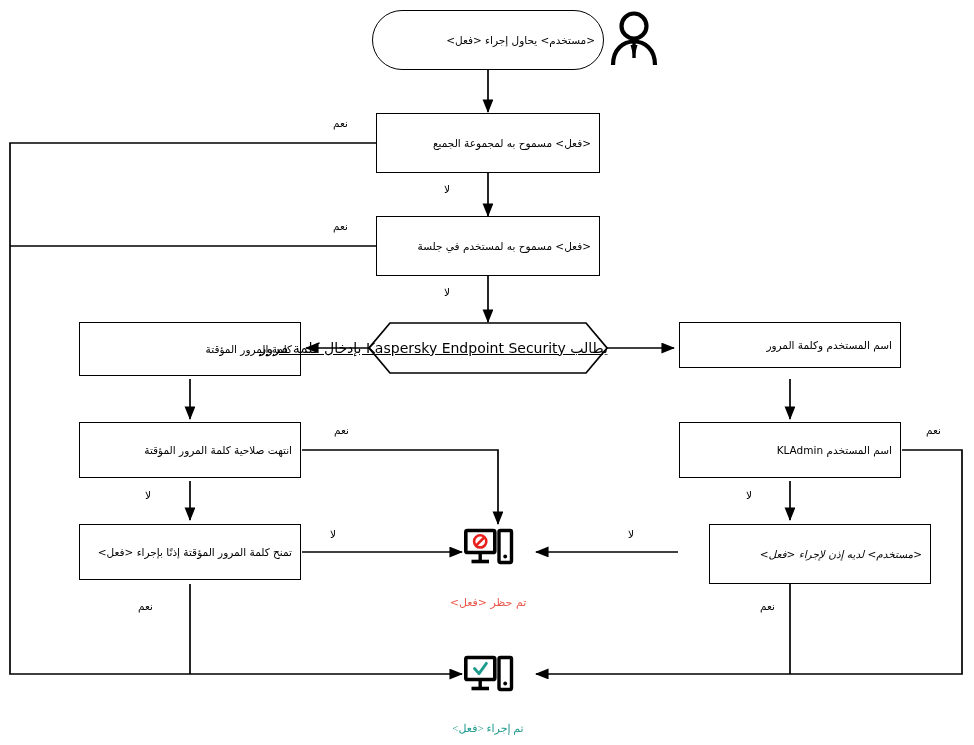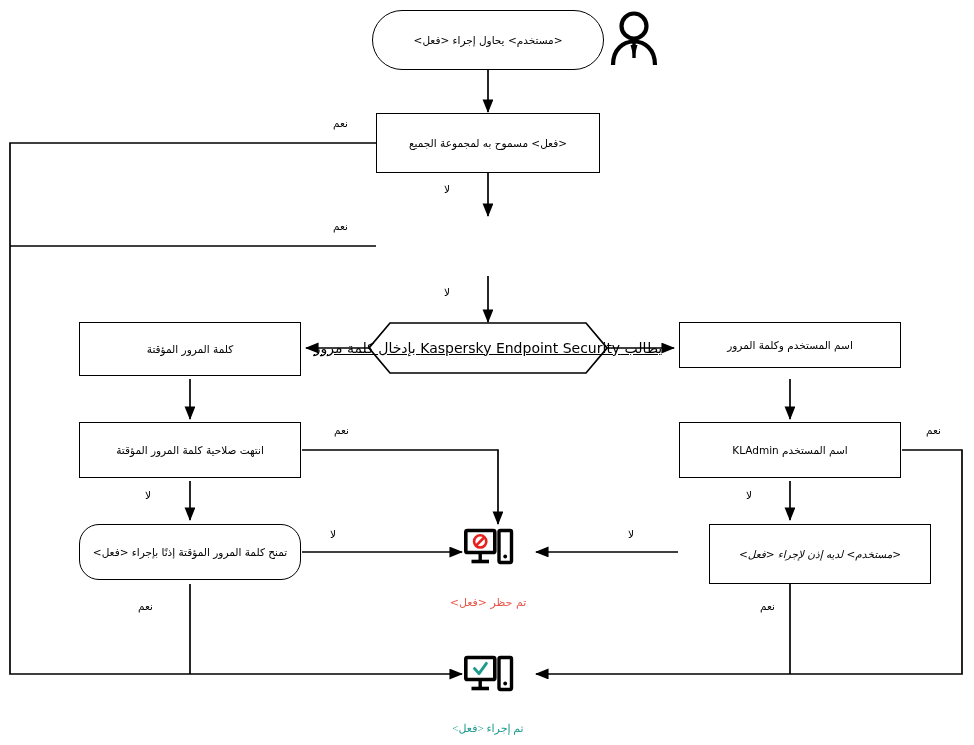--- a/index.html
+++ b/index.html
@@ -19,21 +19,20 @@
     position:absolute;
     left:0;top:0;
     width:974px;height:745px;
     pointer-events:none;
   }
   .node{
     position:absolute;
     box-sizing:border-box;
     display:flex;
     align-items:center;
-    justify-content:center;
     text-align:center;
     background:#ffffff;
     border:1.6px solid #000000;
     font-size:10.5px;
     line-height:1.35;
     padding:2px 8px;
     direction:rtl;
     unicode-bidi:isolate;
   }
   .node.terminator{
@@ -144,20 +143,23 @@
   </div>
 
   <div class="node terminator" style="left:372px;top:10px;width:232px;height:60px;">
     <span>&lt;مستخدم&gt; يحاول إجراء &lt;فعل&gt;</span>
   </div>
 
   <div class="node" style="left:376px;top:113px;width:224px;height:60px;">
     <span>&lt;فعل&gt; مسموح به لمجموعة الجميع</span>
   </div>
 
+  <div class="node" style="left:376px;top:216px;width:224px;height:60px;">
+    <span>&lt;فعل&gt; مسموح به لمستخدم في جلسة</span>
+  </div>
 
   <div class="node hex" style="left:368px;top:322px;width:240px;height:52px;">
     <svg class="hex-shape" viewBox="0 0 240 52" preserveAspectRatio="none" xmlns="http://www.w3.org/2000/svg">
       <polygon points="22,1 218,1 239,26 218,51 22,51 1,26" fill="#ffffff" stroke="#000000" stroke-width="1.7"></polygon>
     </svg>
     <span class="hex-label">يطالب Kaspersky Endpoint Security بإدخال كلمة مرور</span>
   </div>
 
   <div class="node" style="left:79px;top:322px;width:222px;height:54px;">
     <span>كلمة المرور المؤقتة</span>
@@ -168,21 +170,21 @@
   </div>
 
   <div class="node" style="left:79px;top:422px;width:222px;height:56px;">
     <span>انتهت صلاحية كلمة المرور المؤقتة</span>
   </div>
 
   <div class="node" style="left:679px;top:422px;width:222px;height:56px;">
     <span>اسم المستخدم KLAdmin</span>
   </div>
 
-  <div class="node" style="left:79px;top:524px;width:222px;height:56px;border-radius:20px;">
+  <div class="node" style="left:79px;top:524px;width:222px;height:56px;">
     <span>تمنح كلمة المرور المؤقتة إذنًا بإجراء &lt;فعل&gt;</span>
   </div>
 
   <div class="node" style="left:709px;top:524px;width:222px;height:60px;font-style:italic;">
     <span>&lt;مستخدم&gt; لديه إذن لإجراء &lt;فعل&gt;</span>
   </div>
 
   <div class="status-icon" style="left:464px;top:528px;width:50px;height:45px;">
     <svg width="50" height="45" viewBox="0 0 50 45" xmlns="http://www.w3.org/2000/svg">
       <rect x="1.8" y="2.5" width="29" height="22" rx="1.6" fill="none" stroke="#000" stroke-width="3.6"></rect>

